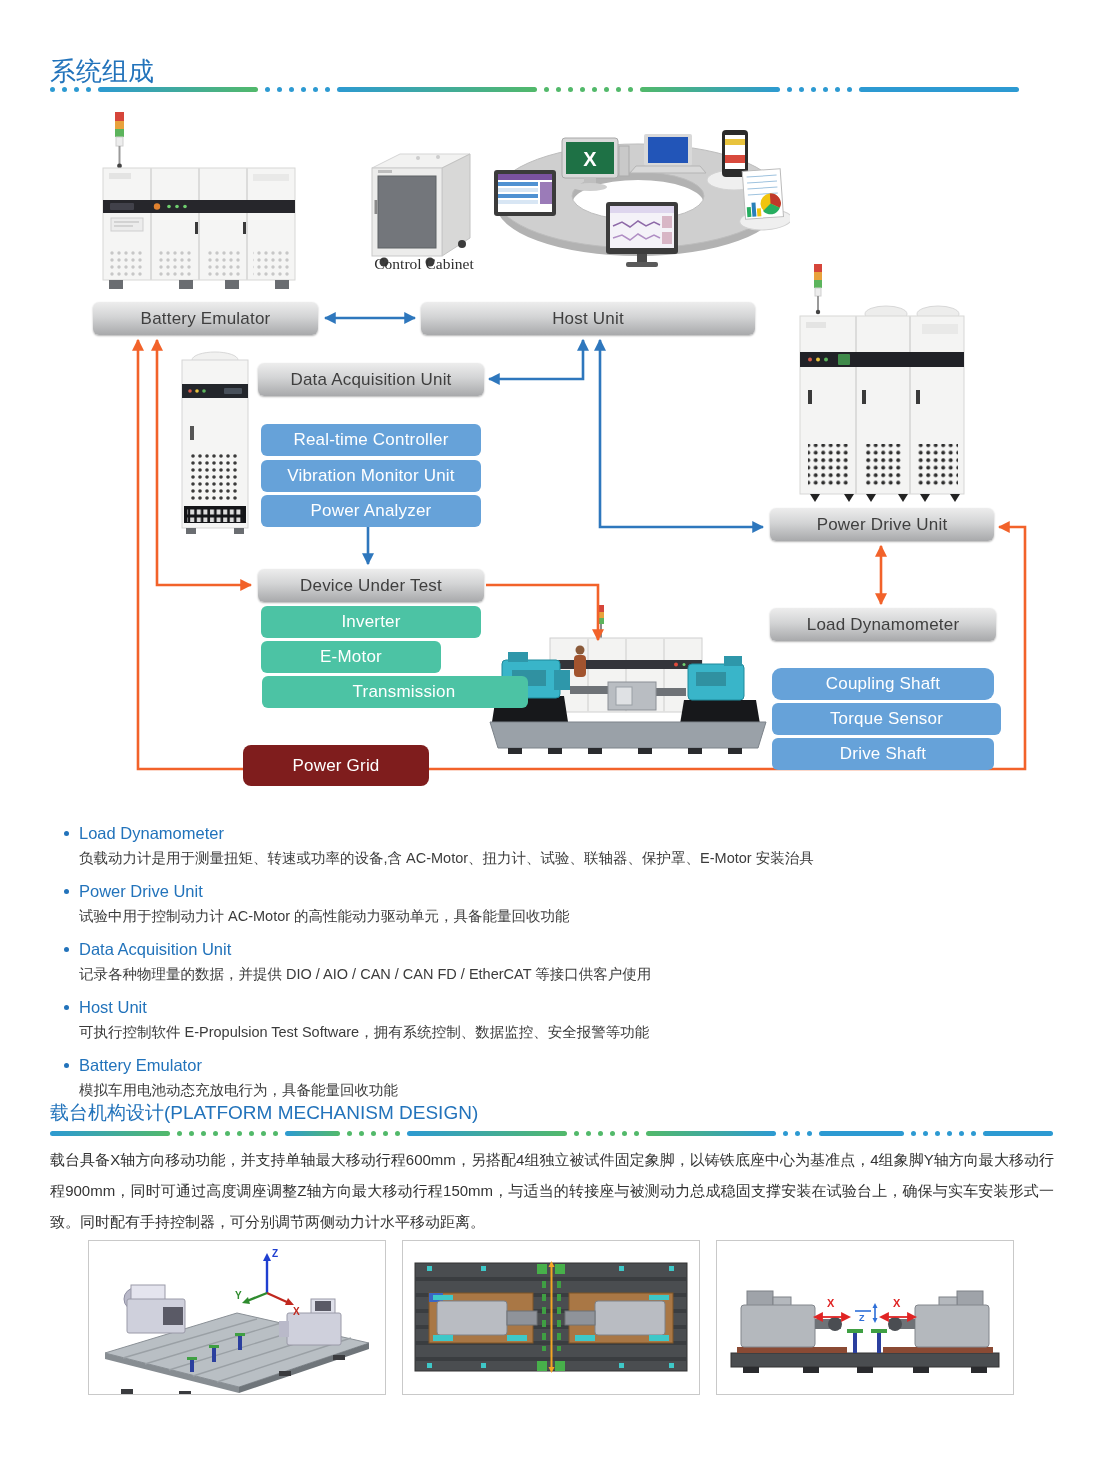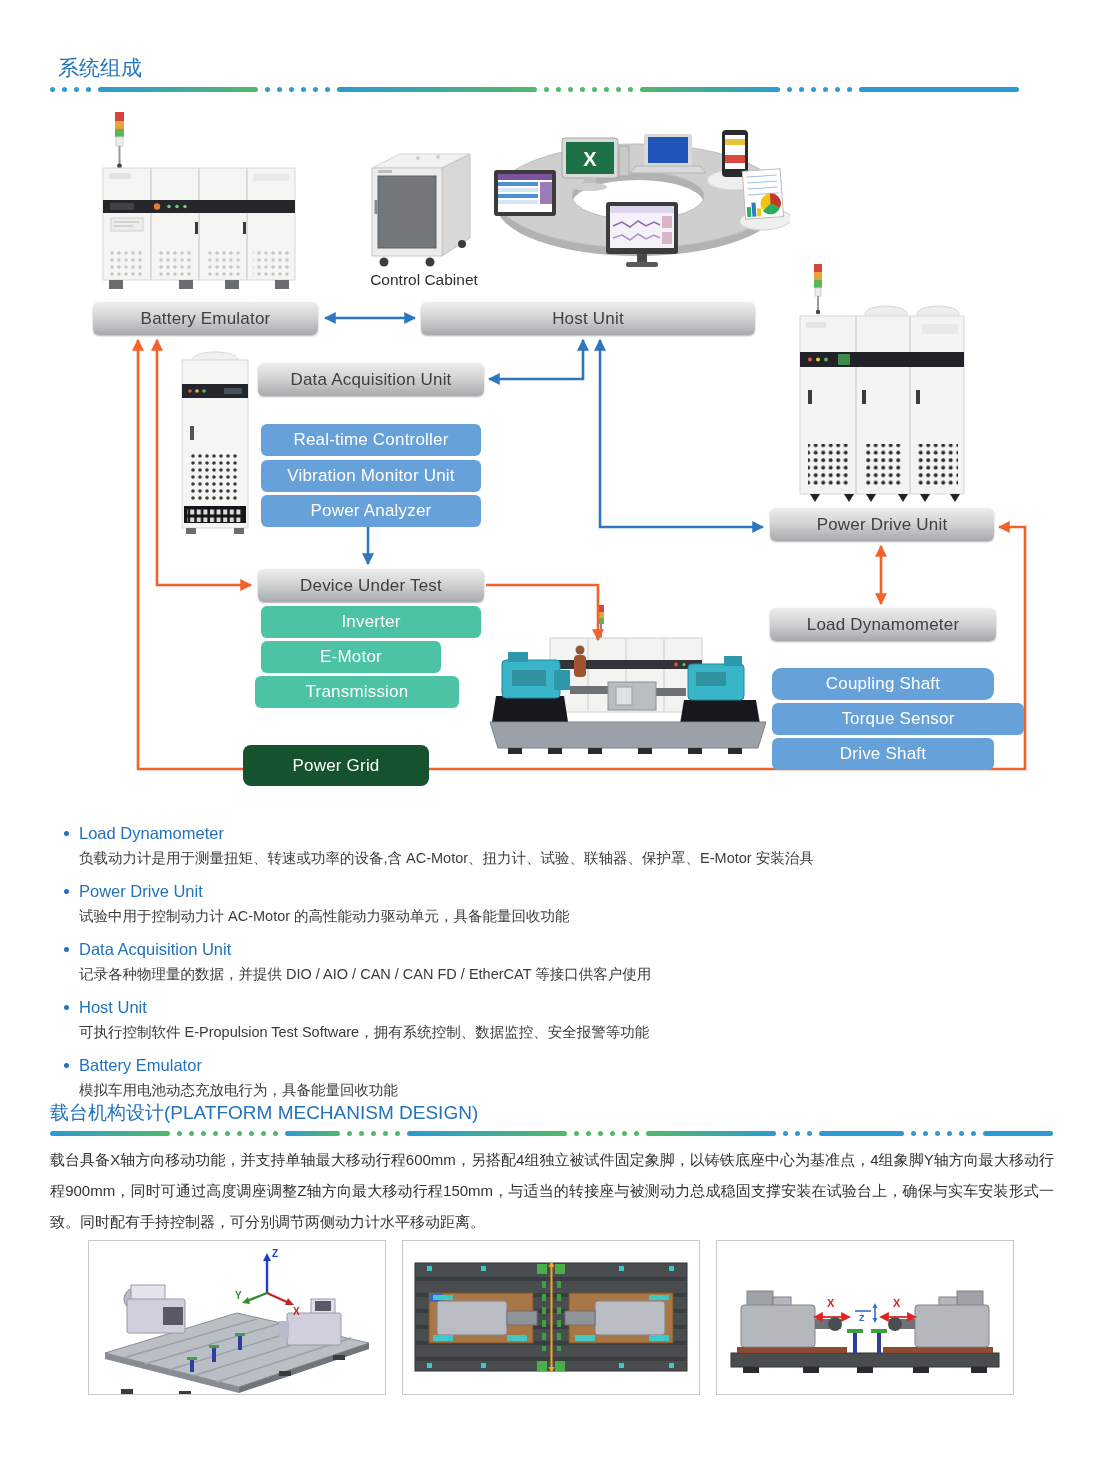--- a/index.html
+++ b/index.html
@@ -2,39 +2,39 @@
 <html><head>
 <meta charset="utf-8">
 <style>
   html,body { margin:0; padding:0; background:#ffffff; }
   .page {
     position:relative; width:1102px; height:1470px; background:#fff;
     font-family:"Liberation Sans", sans-serif; overflow:hidden;
   }
   
   .sec-title { position:absolute; color:#2273bb; font-weight:500; }
-  #title1 { left:58px; top:54px; font-size:21px; }
+  #title1 { left:50px; top:54px; font-size:26px; }
   #title2 { left:50px; top:1100px; font-size:19px; }
   
   .sep { position:absolute; height:7px; display:flex; align-items:center; gap:7px; overflow:hidden; }
   .sep .d { width:5px; height:5px; border-radius:50%; flex:none; }
   .sep .db { background:#2d9ad2; }
   .sep .dg { background:#52b96a; }
   .sep .bar { height:5px; border-radius:3px; flex:none; }
   .sep .bg1 { background:linear-gradient(90deg,#2d9ad2,#52b96a); }
   .sep .bg2 { background:linear-gradient(90deg,#52b96a,#2d9ad2); }
   .sep .bb  { background:#2d9ad2; }
   
   .box { position:absolute; display:flex; align-items:center; justify-content:center;
          border-radius:6px; font-size:17px; letter-spacing:.2px; z-index:4; }
   .box.gray { background:linear-gradient(180deg,#ededed 0%,#d3d4d5 45%,#a8a9ab 100%);
               color:#3f3f3f; box-shadow:0 1px 2px rgba(0,0,0,.3); }
   .box.blue { background:#66a2d9; color:#fff;margin-top:23px; }
   .box.teal { background:#4cc3a4; color:#fff; }
-  .box.green{ background:#14532d; color:#fff; border-radius:8px; }
+  .box.green{ background:#7f1d1d; color:#fff; border-radius:8px; }
   
   .caption { position:absolute; font-size:15.5px; color:#2f2f2f; text-align:center; z-index:4; }
   
   .legend { position:absolute; left:812px; top:126px; width:210px; height:90px;
             background:linear-gradient(180deg,#dcdcdc,#cfcfcf); border-radius:5px;
             box-shadow:0 6px 8px -4px rgba(0,0,0,.35);
             display:flex; flex-direction:column; justify-content:center; gap:12px; z-index:4; }
   .legend-row { display:flex; align-items:center; gap:10px; padding-left:38px; }
   .legend-row .lbl { font-size:16px; font-weight:bold; color:#1c1c1c; }
   
@@ -330,38 +330,38 @@
       <path d="M368,510 V564" stroke="#2e77bd" marker-start="url(#mB)" marker-end="url(#mB)"></path>
       <path d="M157,340 V585 H251" stroke="#f2622a" marker-start="url(#mO)" marker-end="url(#mO)"></path>
       <path d="M138,340 V769 H243" stroke="#f2622a" marker-start="url(#mO)"></path>
       <path d="M429,769 H1025 V527 H999" stroke="#f2622a" marker-end="url(#mO)"></path>
       <path d="M486,585 H598 V640" stroke="#f2622a" marker-end="url(#mO)"></path>
       <path d="M881,546 V604" stroke="#f2622a" marker-start="url(#mO)" marker-end="url(#mO)"></path>
     </g>
   </svg>
 
 
-  <div class="caption" style="left:344px; top:271px; width:160px;">Control Cabinet</div>
+  <div class="caption" style="left:344px; top:255px; width:160px;font-family:Liberation Serif, serif;">Control Cabinet</div>
   <div class="caption" style="left:533px; top:278px; width:200px;margin-top:33px;">Customer Report</div>
 
   <div class="box gray" style="left:93px;  top:302px; width:225px; height:33px;">Battery Emulator</div>
   <div class="box gray" style="left:421px; top:302px; width:334px; height:33px;">Host Unit</div>
   <div class="box gray" style="left:258px; top:363px; width:226px; height:33px;">Data Acquisition Unit</div>
   <div class="box blue" style="left:261px; top:401px; width:220px; height:32px;">Real-time Controller</div>
   <div class="box blue" style="left:261px; top:472px; width:220px; height:32px;">Power Analyzer</div>
   <div class="box blue" style="left:261px; top:437px; width:220px; height:32px;">Vibration Monitor Unit</div>
   <div class="box gray" style="left:258px; top:569px; width:226px; height:33px;">Device Under Test</div>
   <div class="box teal" style="left:261px; top:606px; width:220px; height:32px;">Inverter</div>
   <div class="box teal" style="left:261px; top:641px; width:180px; height:32px;">E-Motor</div>
-  <div class="box teal" style="left:255px; top:676px; width:204px; height:32px;">Transmission</div>
+  <div class="box teal" style="left:262px; top:676px; width:248px; height:32px;padding-left:18px;">Transmission</div>
   <div class="box green" style="left:243px; top:745px; width:186px; height:41px;">Power Grid</div>
   <div class="box gray" style="left:770px; top:508px; width:224px; height:33px;">Power Drive Unit</div>
   <div class="box gray" style="left:770px; top:608px; width:226px; height:33px;">Load Dynamometer</div>
   <div class="box blue" style="left:772px; top:645px; width:222px; height:32px;border-radius:9px;">Coupling Shaft</div>
-  <div class="box blue" style="left:772px; top:680px; width:252px; height:32px;">Torque Sensor</div>
+  <div class="box blue" style="left:772px; top:680px; width:229px; height:32px;">Torque Sensor</div>
   <div class="box blue" style="left:772px; top:715px; width:222px; height:32px;">Drive Shaft</div>
 
   <div class="bullets">
     <div class="bullet-item">
       <div class="bullet-head">
           <span class="dot"></span>
           <span>Load Dynamometer</span>
         </div>
       <div class="bullet-body">负载动力计是用于测量扭矩、转速或功率的设备,含 AC-Motor、扭力计、试验、联轴器、保护罩、E-Motor 安装治具</div>
     </div>

